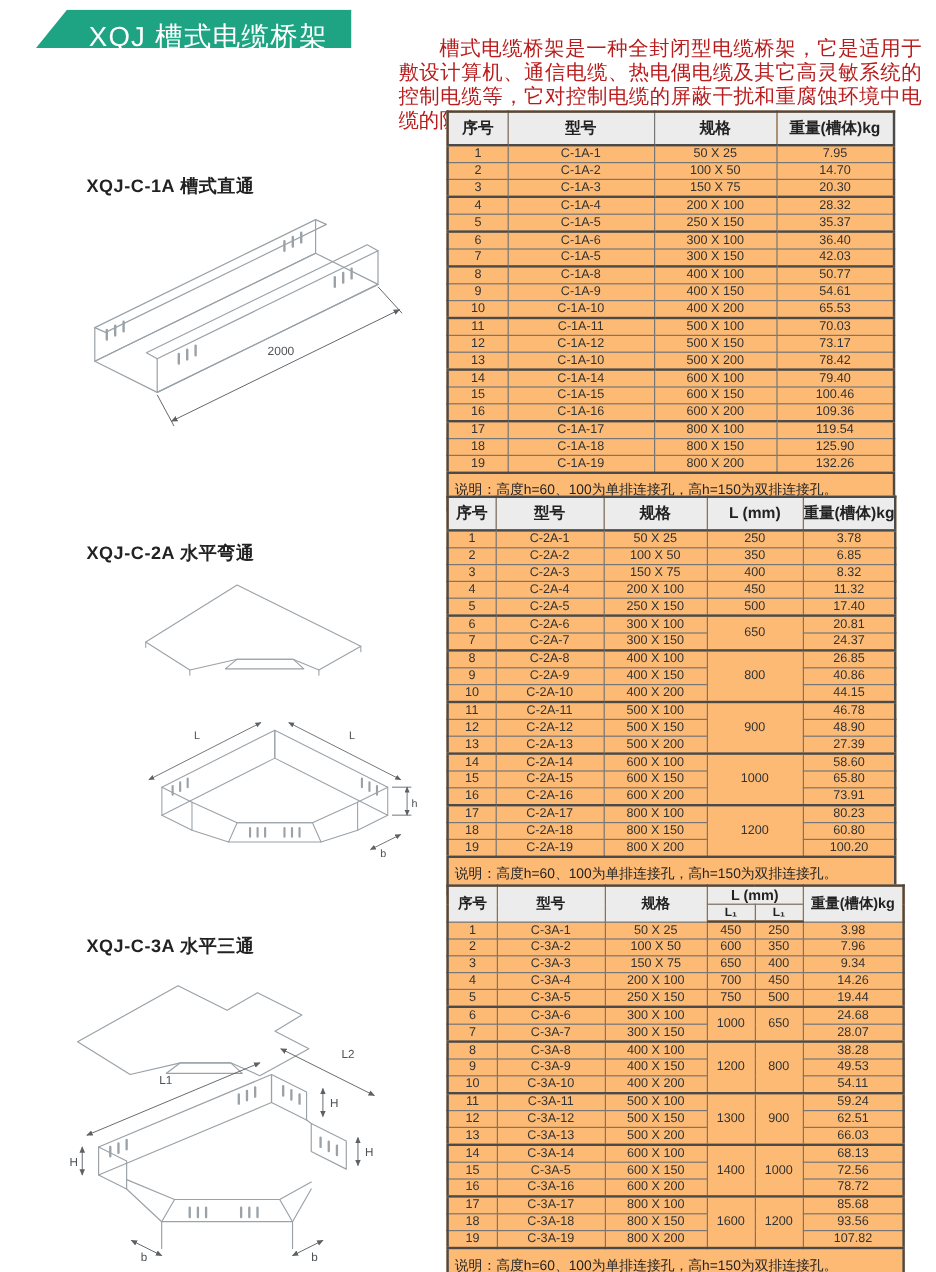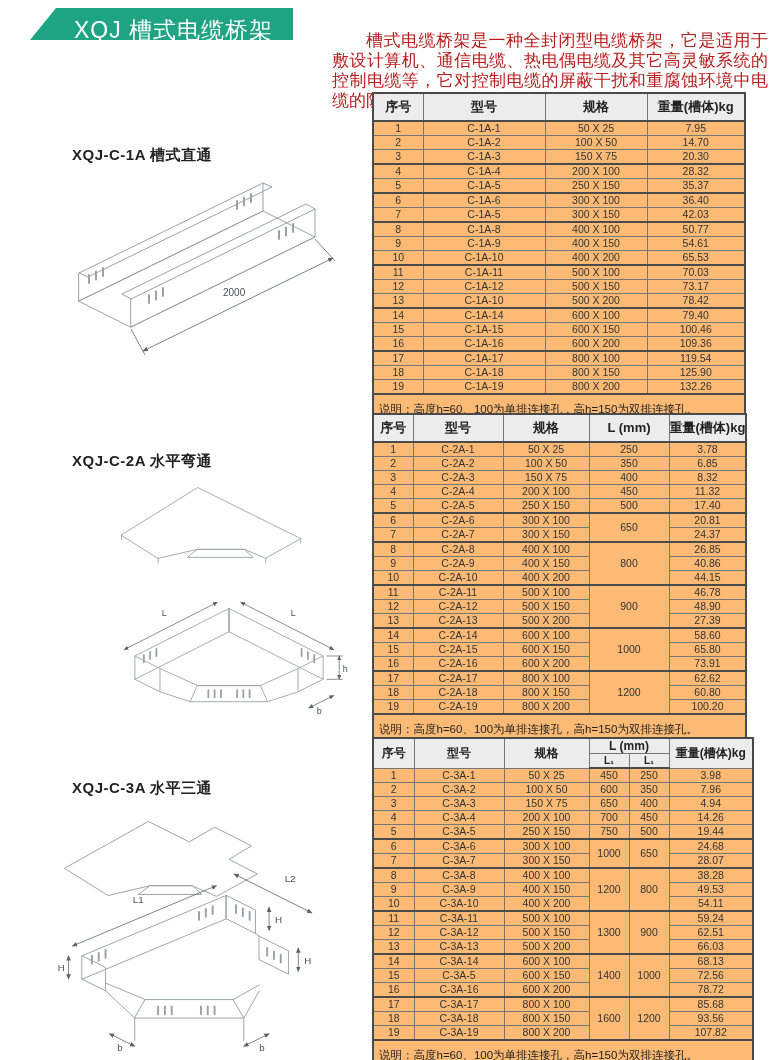--- a/index.html
+++ b/index.html
@@ -433,21 +433,21 @@
           <td>16</td>
           <td>C-2A-16</td>
           <td>600 X 200</td>
           <td>73.91</td>
         </tr>
         <tr class="grp">
           <td>17</td>
           <td>C-2A-17</td>
           <td>800 X 100</td>
           <td rowspan="3">1200</td>
-          <td>62.62</td>
+          <td>80.23</td>
         </tr>
         <tr>
           <td>18</td>
           <td>C-2A-18</td>
           <td>800 X 150</td>
           <td>60.80</td>
         </tr>
         <tr>
           <td>19</td>
           <td>C-2A-19</td>
@@ -499,21 +499,21 @@
           <td>600</td>
           <td>350</td>
           <td>7.96</td>
         </tr>
         <tr>
           <td>3</td>
           <td>C-3A-3</td>
           <td>150 X 75</td>
           <td>650</td>
           <td>400</td>
-          <td>4.94</td>
+          <td>9.34</td>
         </tr>
         <tr>
           <td>4</td>
           <td>C-3A-4</td>
           <td>200 X 100</td>
           <td>700</td>
           <td>450</td>
           <td>14.26</td>
         </tr>
         <tr>

